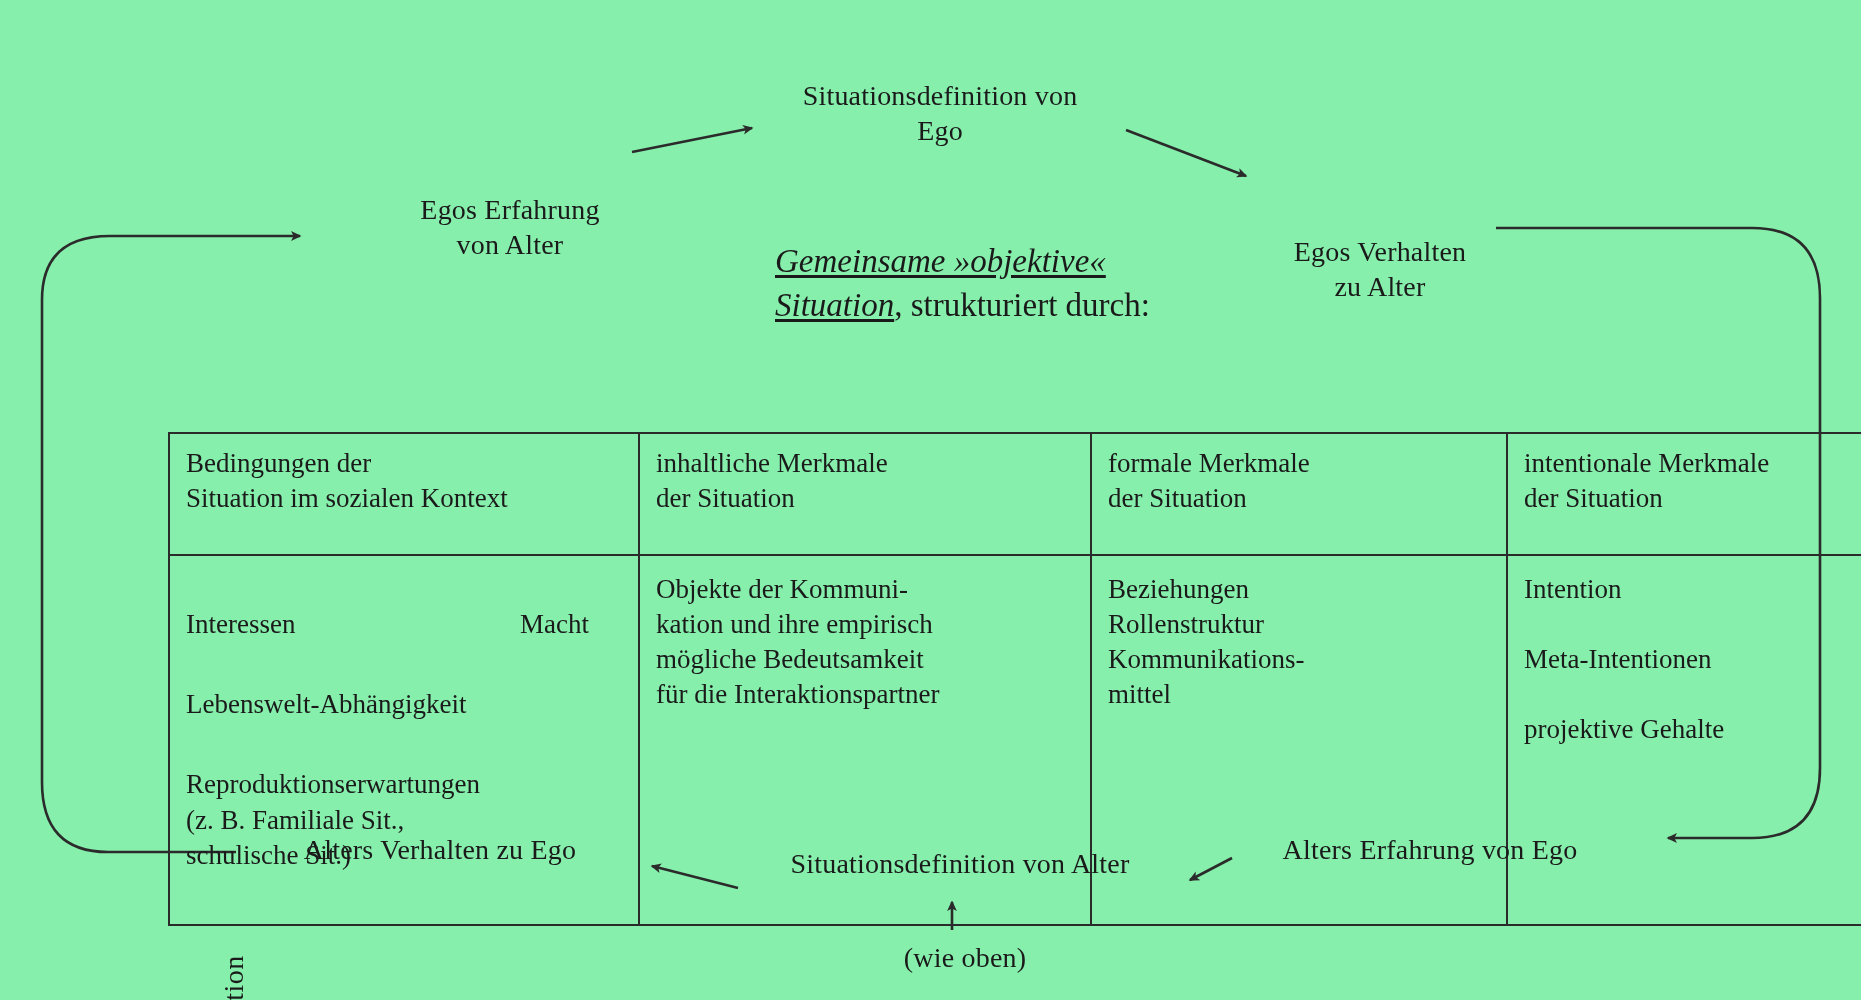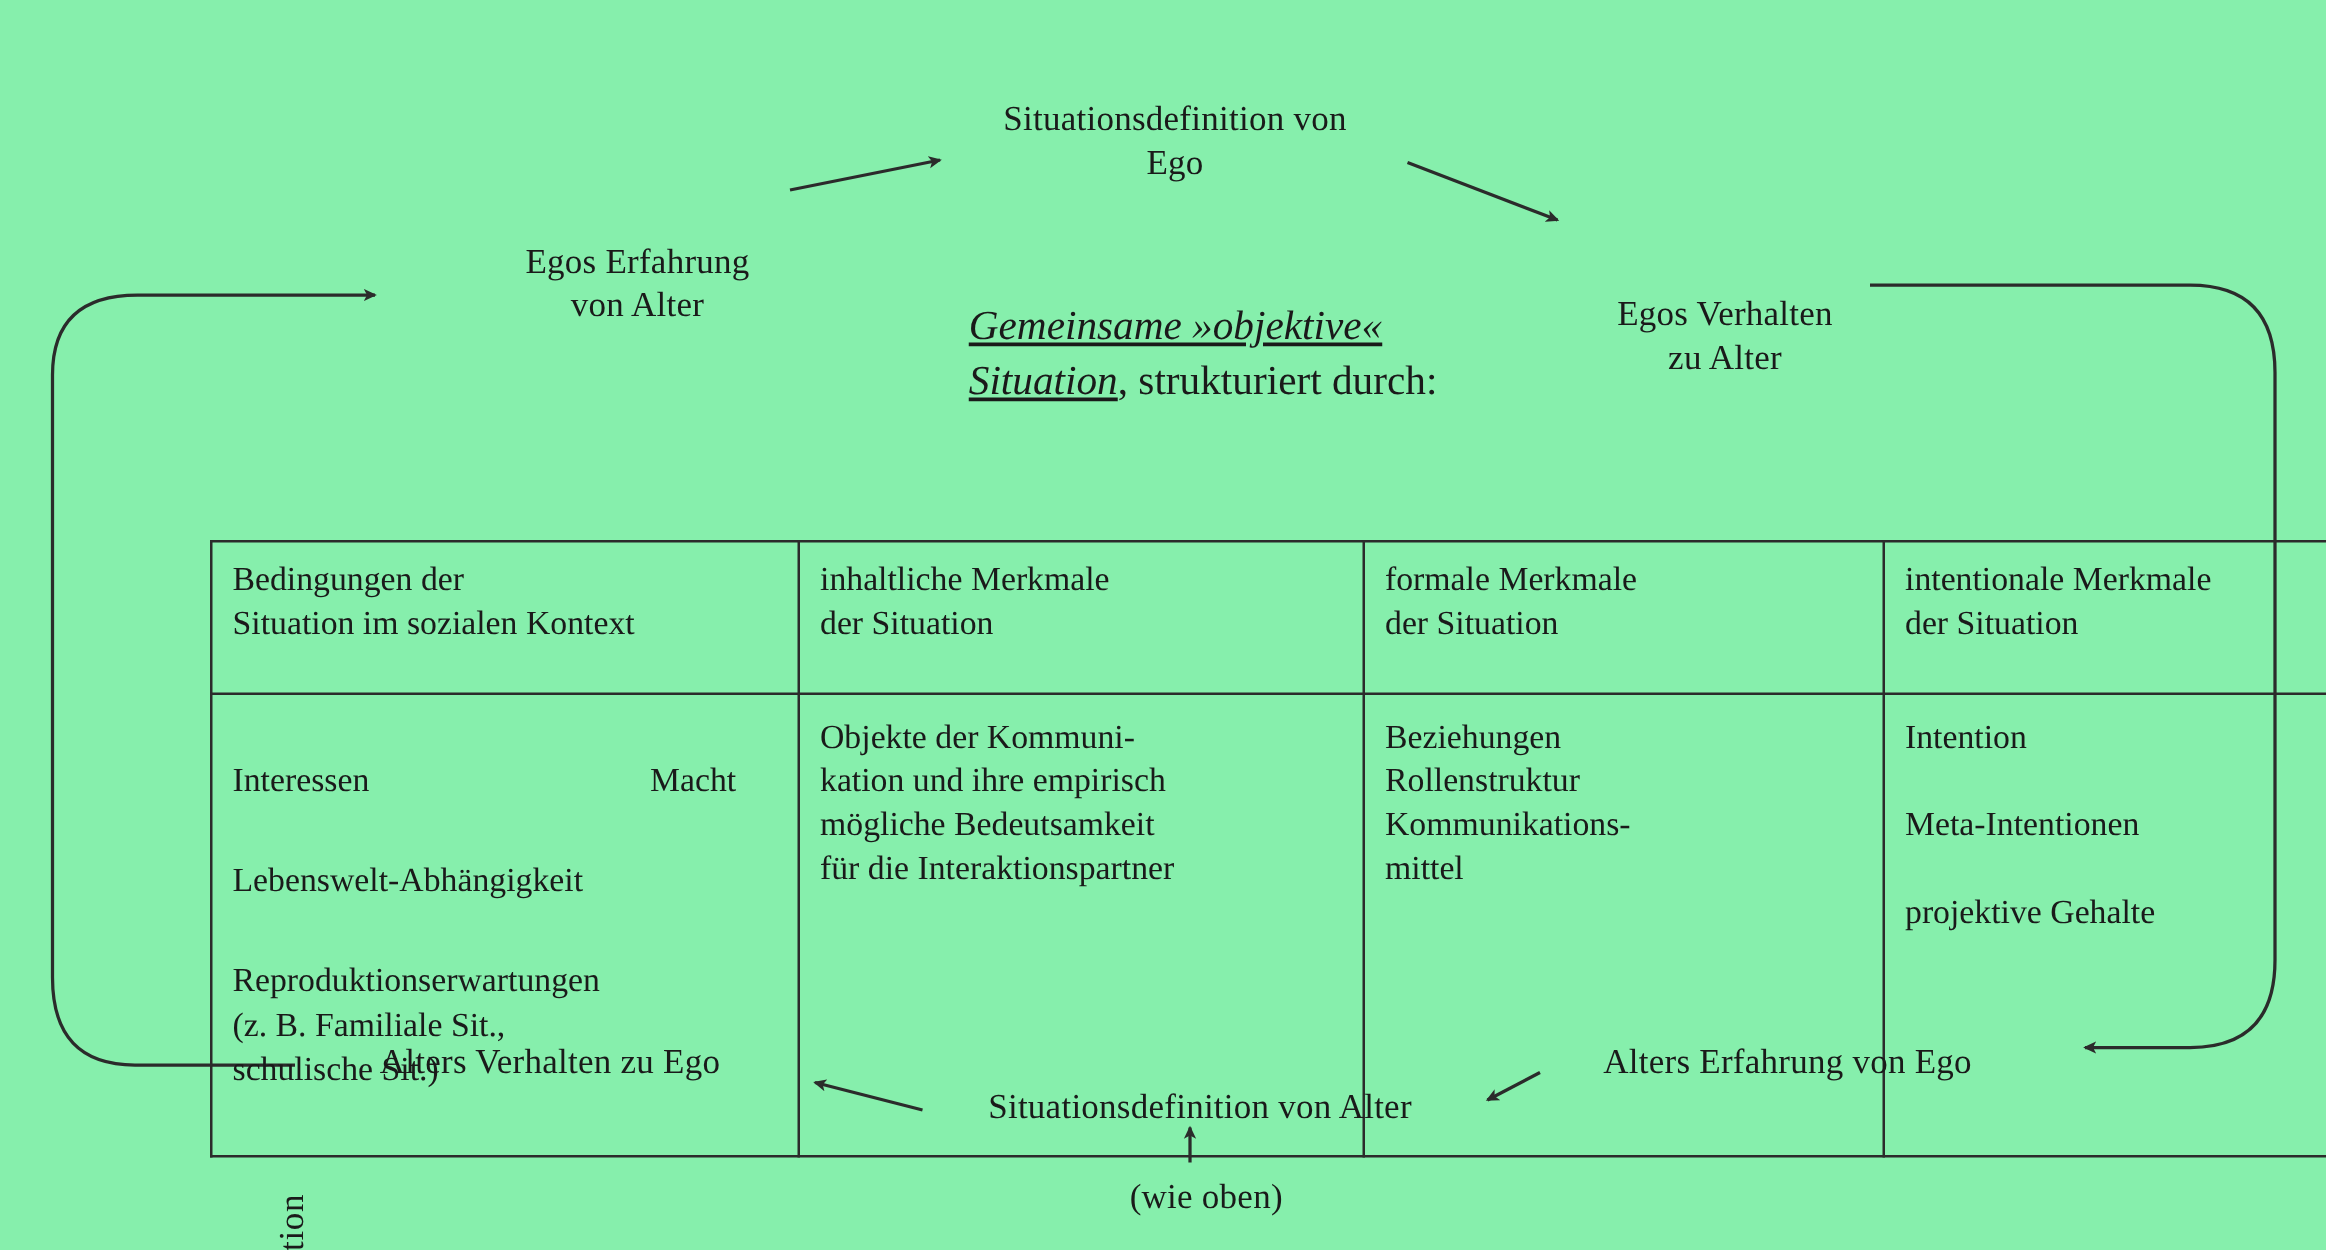--- a/index.html
+++ b/index.html
@@ -51,21 +51,21 @@
     text-align: left;
   }
   #n-caption .ital {
     font-style: italic;
     text-decoration: underline;
     text-underline-offset: 3px;
   }
 
   
   #n-alters-verhalten { left: 240px; top: 832px; width: 400px; }
-  #n-sitdef-alter { left: 740px; top: 868px; width: 440px; }
+  #n-sitdef-alter { left: 740px; top: 846px; width: 440px; }
   #n-alters-erfahrung { left: 1230px; top: 832px; width: 400px; }
   #n-wieoben { left: 840px; top: 940px; width: 250px; }
 
   
   #table-wrap {
     position: absolute;
     left: 168px;
     top: 432px;
     width: 1640px;
     height: 338px;

